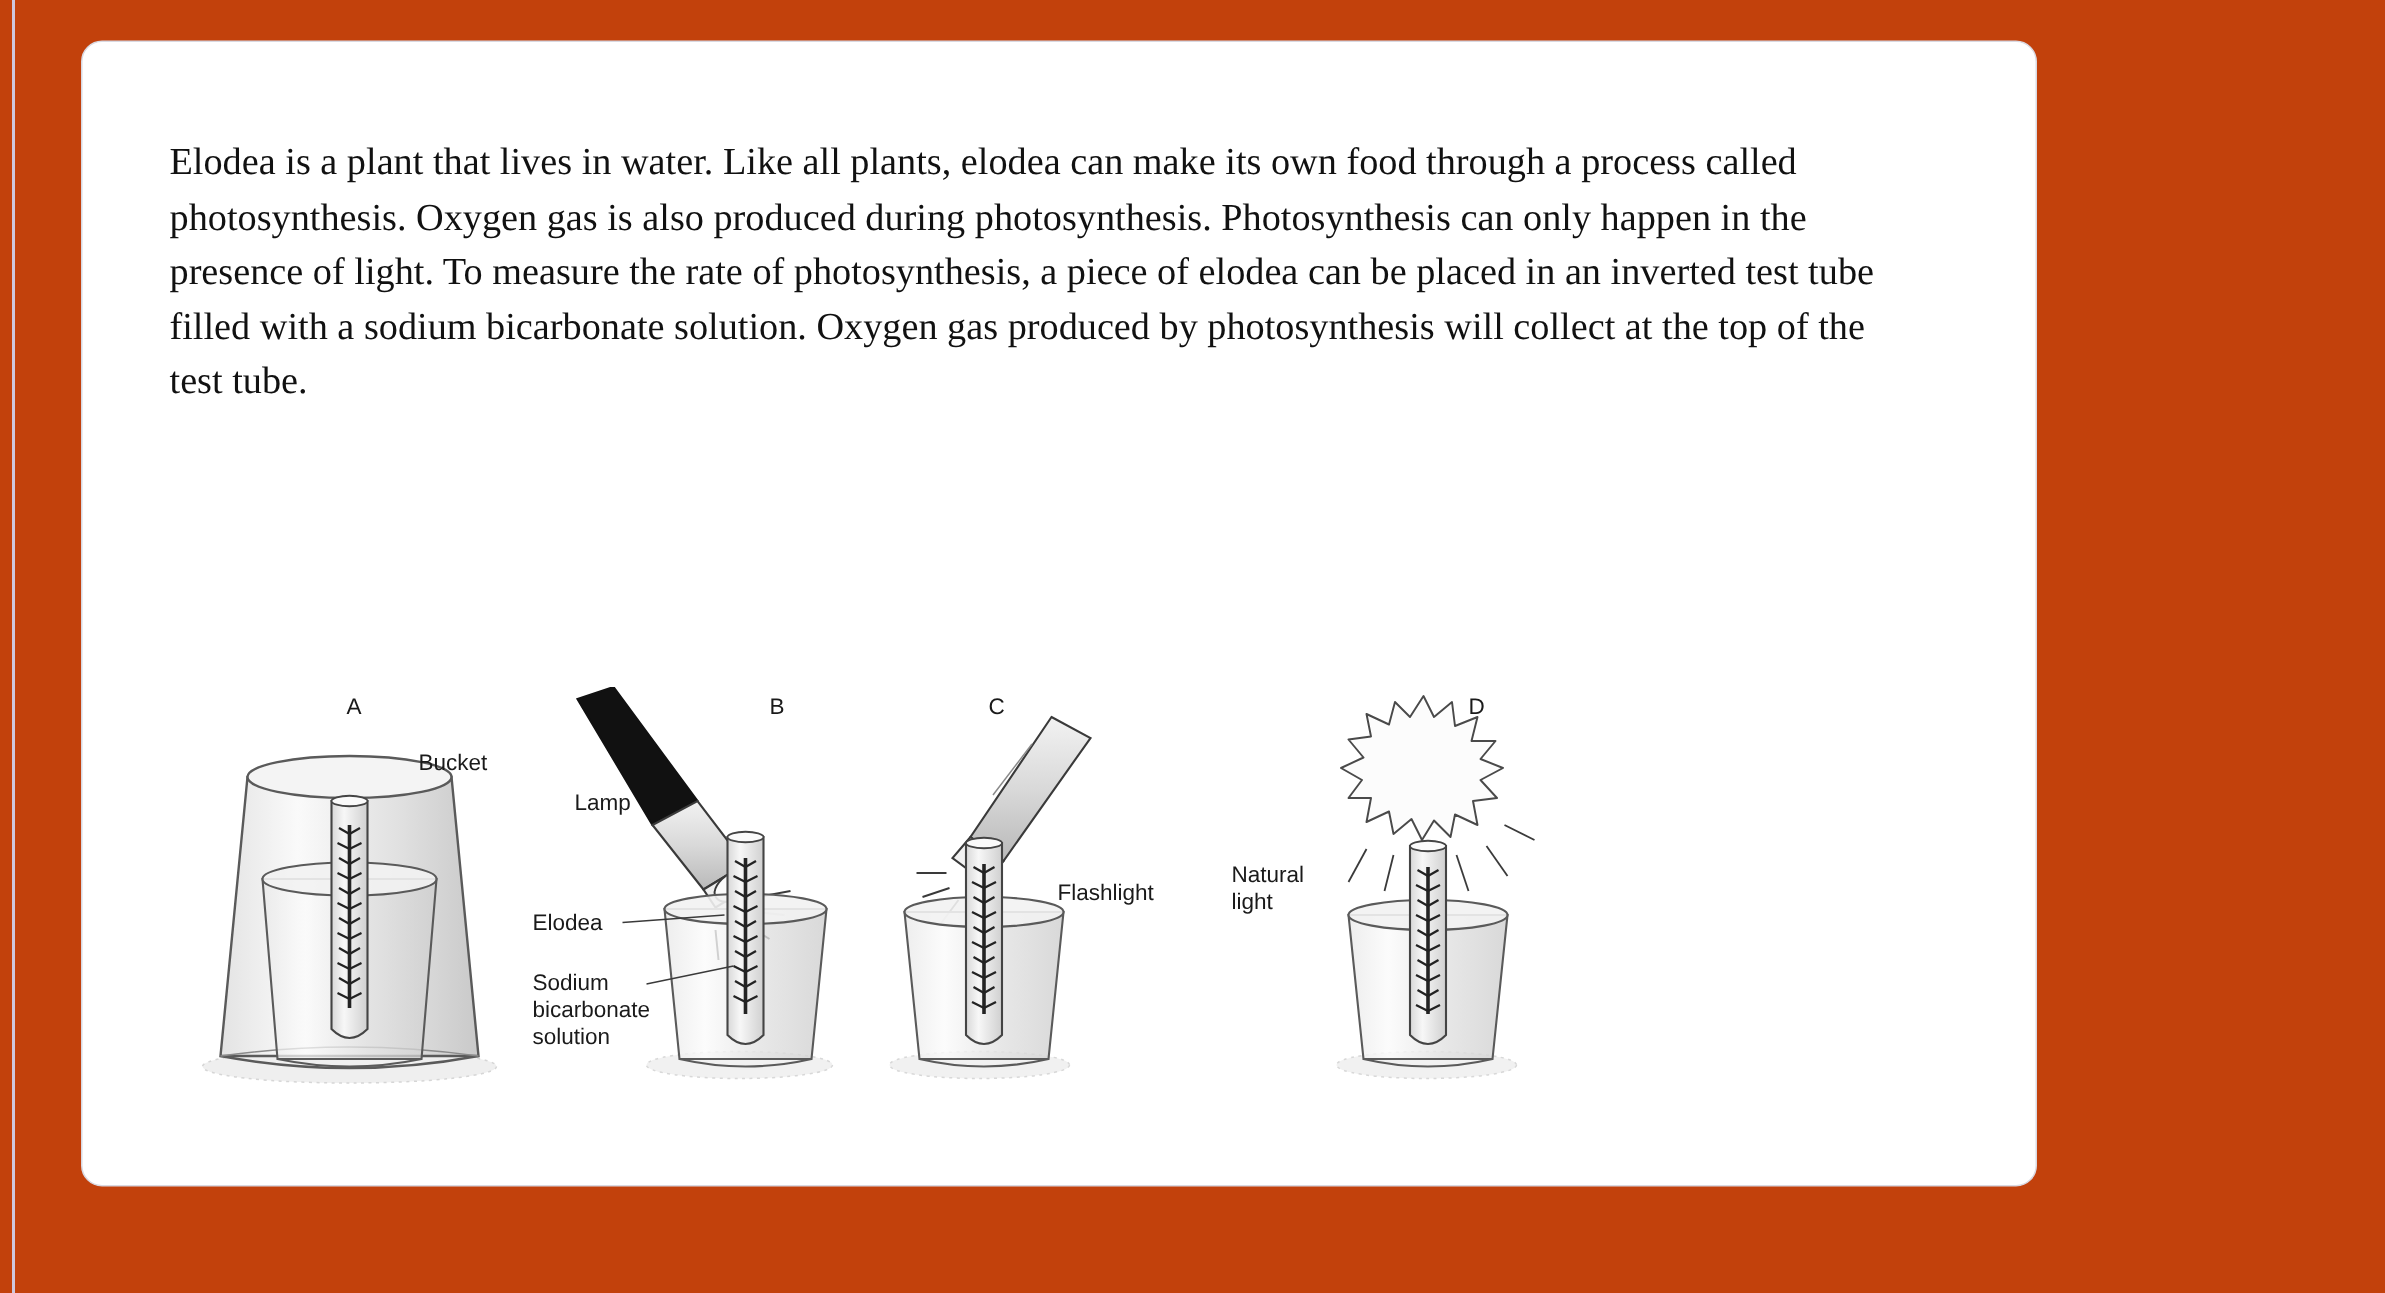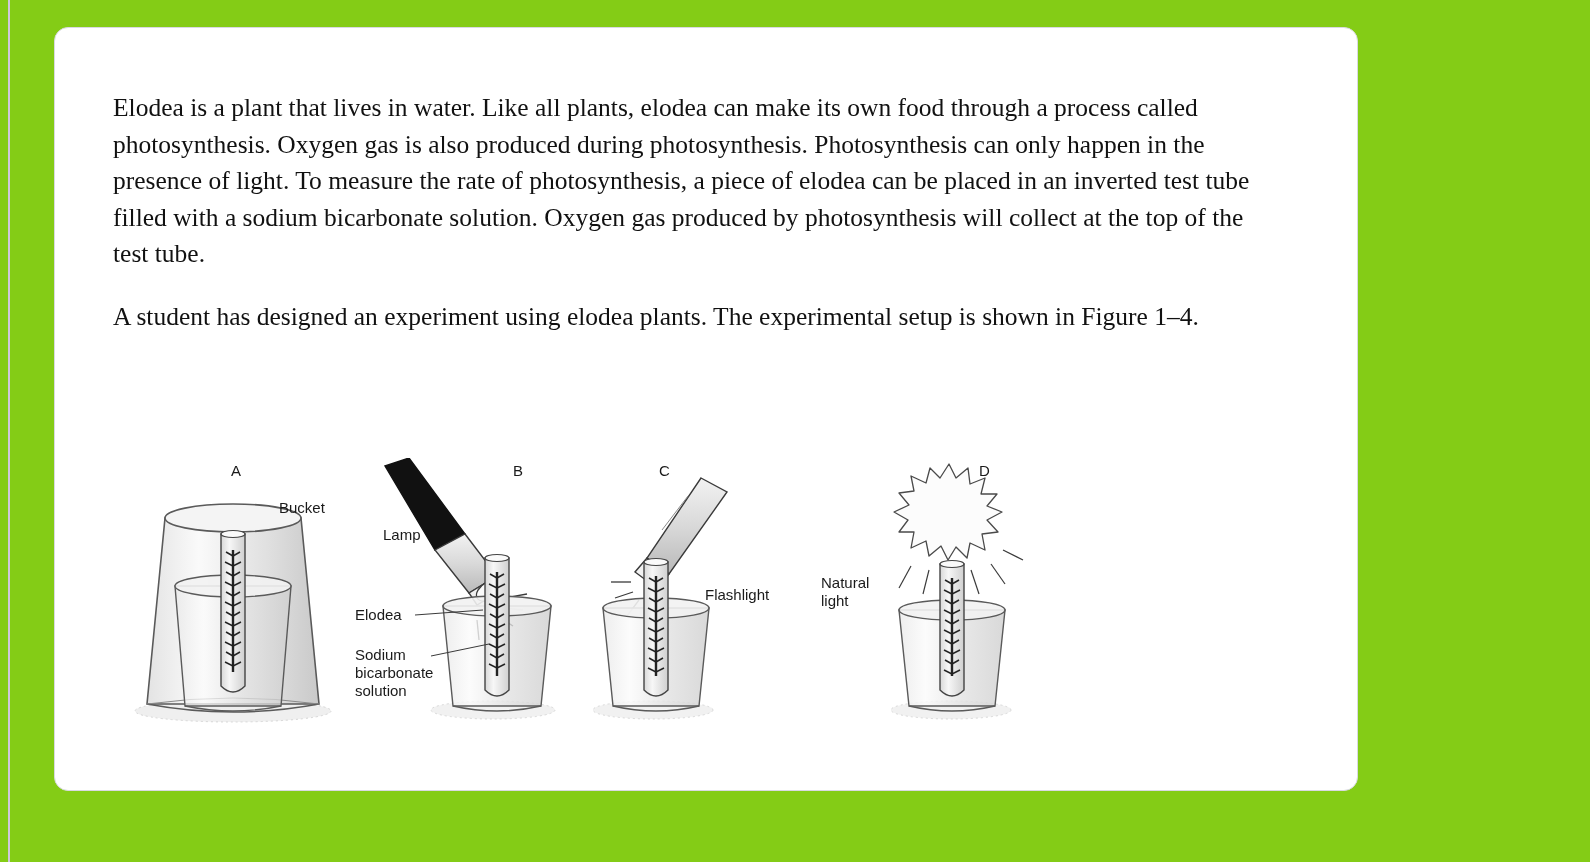--- a/index.html
+++ b/index.html
@@ -10,21 +10,21 @@
     height: 862px;
     overflow: hidden;
   }
   body {
     font-family: "Liberation Serif", serif;
   }
   .page {
     position: relative;
     width: 1590px;
     height: 862px;
-    background: #84cc16;
+    background: #c2410c;
   }
   
   .left-rule {
     position: absolute;
     left: 8px;
     top: 0;
     width: 2px;
     height: 862px;
     background: #cfc7dd;
   }
@@ -79,21 +79,20 @@
 <body>
 
 <div class="page">
 
   <div class="left-rule"></div>
 
   <div class="card">
 
     <div class="card-inner">
       <p class="para">Elodea is a plant that lives in water. Like all plants, elodea can make its own food through a process called photosynthesis. Oxygen gas is also produced during photosynthesis. Photosynthesis can only happen in the presence of light. To measure the rate of photosynthesis, a piece of elodea can be placed in an inverted test tube filled with a sodium bicarbonate solution. Oxygen gas produced by photosynthesis will collect at the top of the test tube.</p>
-      <p class="para">A student has designed an experiment using elodea plants. The experimental setup is shown in Figure 1–4.</p>
     </div>
 
     <div class="figure-wrap">
       <svg class="figure" width="1180" height="300" viewBox="0 0 1180 300" xmlns="http://www.w3.org/2000/svg">
         <defs>
           <linearGradient id="glassGrad" x1="0" y1="0" x2="1" y2="0">
             <stop offset="0%" stop-color="#e9e9e9"></stop>
             <stop offset="25%" stop-color="#fbfbfb"></stop>
             <stop offset="60%" stop-color="#e2e2e2"></stop>
             <stop offset="100%" stop-color="#cfcfcf"></stop>

